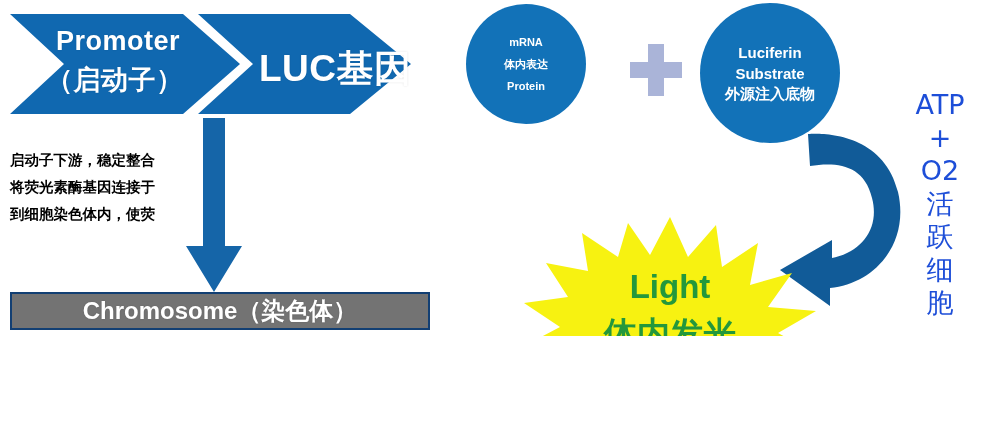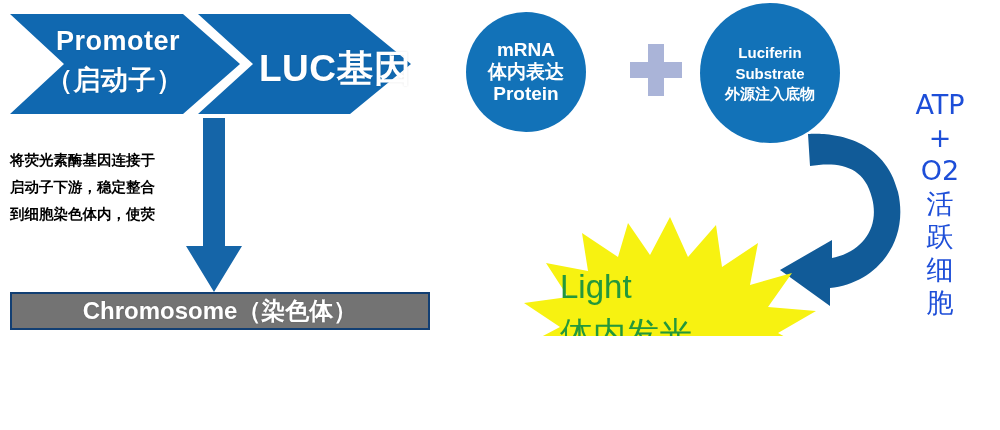--- a/index.html
+++ b/index.html
@@ -51,21 +51,21 @@
 
   
   .circle{
     position:absolute;border-radius:50%;
     background:#1272b8;
     display:flex;flex-direction:column;
     align-items:center;justify-content:center;
     color:#fff;font-weight:bold;text-align:center;
     box-sizing:border-box;
   }
-  #mrna-circle{left:466px;top:12px;width:120px;height:120px;font-size:19px;line-height:22px;}
+  #mrna-circle{left:466px;top:4px;width:120px;height:120px;font-size:11px;line-height:22px;}
   #luciferin-circle{left:700px;top:3px;width:140px;height:140px;font-size:15px;line-height:21px;}
   .circle span{display:block;white-space:nowrap;}
   #luciferin-circle .zh{white-space:normal;width:106px;line-height:20px;}
 
   
   #plus-icon{position:absolute;left:628px;top:42px;width:56px;height:56px;}
 
   
   #curved-arrow{position:absolute;left:770px;top:118px;width:150px;height:190px;}
 
@@ -75,21 +75,21 @@
     text-align:center;color:#1d4ed8;
     font-size:27px;line-height:33px;
     font-family:"DejaVu Sans","Liberation Sans",sans-serif;
   }
   #atp-stack span{display:block;}
 
   
   #starburst{position:absolute;left:520px;top:215px;width:300px;height:215px;}
   #light-text{
     position:absolute;left:560px;top:270px;width:220px;
-    text-align:left;color:#23983c;font-weight:normal;
+    text-align:center;color:#23983c;font-weight:bold;
     line-height:1.05;
     text-shadow:0 0 1px rgba(0,0,0,.08);
   }
   #light-en{font-size:33px;font-family:"Liberation Sans",sans-serif;}
   #light-zh{font-size:33px;margin-top:12px;font-family:"DejaVu Sans","Liberation Sans",sans-serif;}
 </style>
 </head>
 <body>
 
 <div id="stage">
@@ -100,22 +100,22 @@
       <path d="M2,2 L175,2 L232,52 L175,102 L2,102 L56,52 Z" fill="#1068b0"></path>
 
       <path d="M190,2 L342,2 L403,52 L342,102 L190,102 L245,52 Z" fill="#1068b0"></path>
     </svg>
     <div class="chev-label" id="promoter-en">Promoter</div>
     <div class="chev-label" id="promoter-zh">（启动子）</div>
     <div class="chev-label" id="luc-label">LUC基因</div>
   </div>
 
   <div id="desc">
+    <div>启动子下游，稳定整合</div>
     <div>将荧光素酶基因连接于</div>
-    <div>启动子下游，稳定整合</div>
     <div>到细胞染色体内，使荧</div>
   </div>
 
   <svg id="down-arrow" viewBox="0 0 64 176">
     <path d="M21,0 L43,0 L43,128 L60,128 L32,174 L4,128 L21,128 Z" fill="#1565a8"></path>
   </svg>
 
   <div id="chromosome-bar">
     <span id="chromosome-label">Chromosome（染色体）</span>
   </div>

